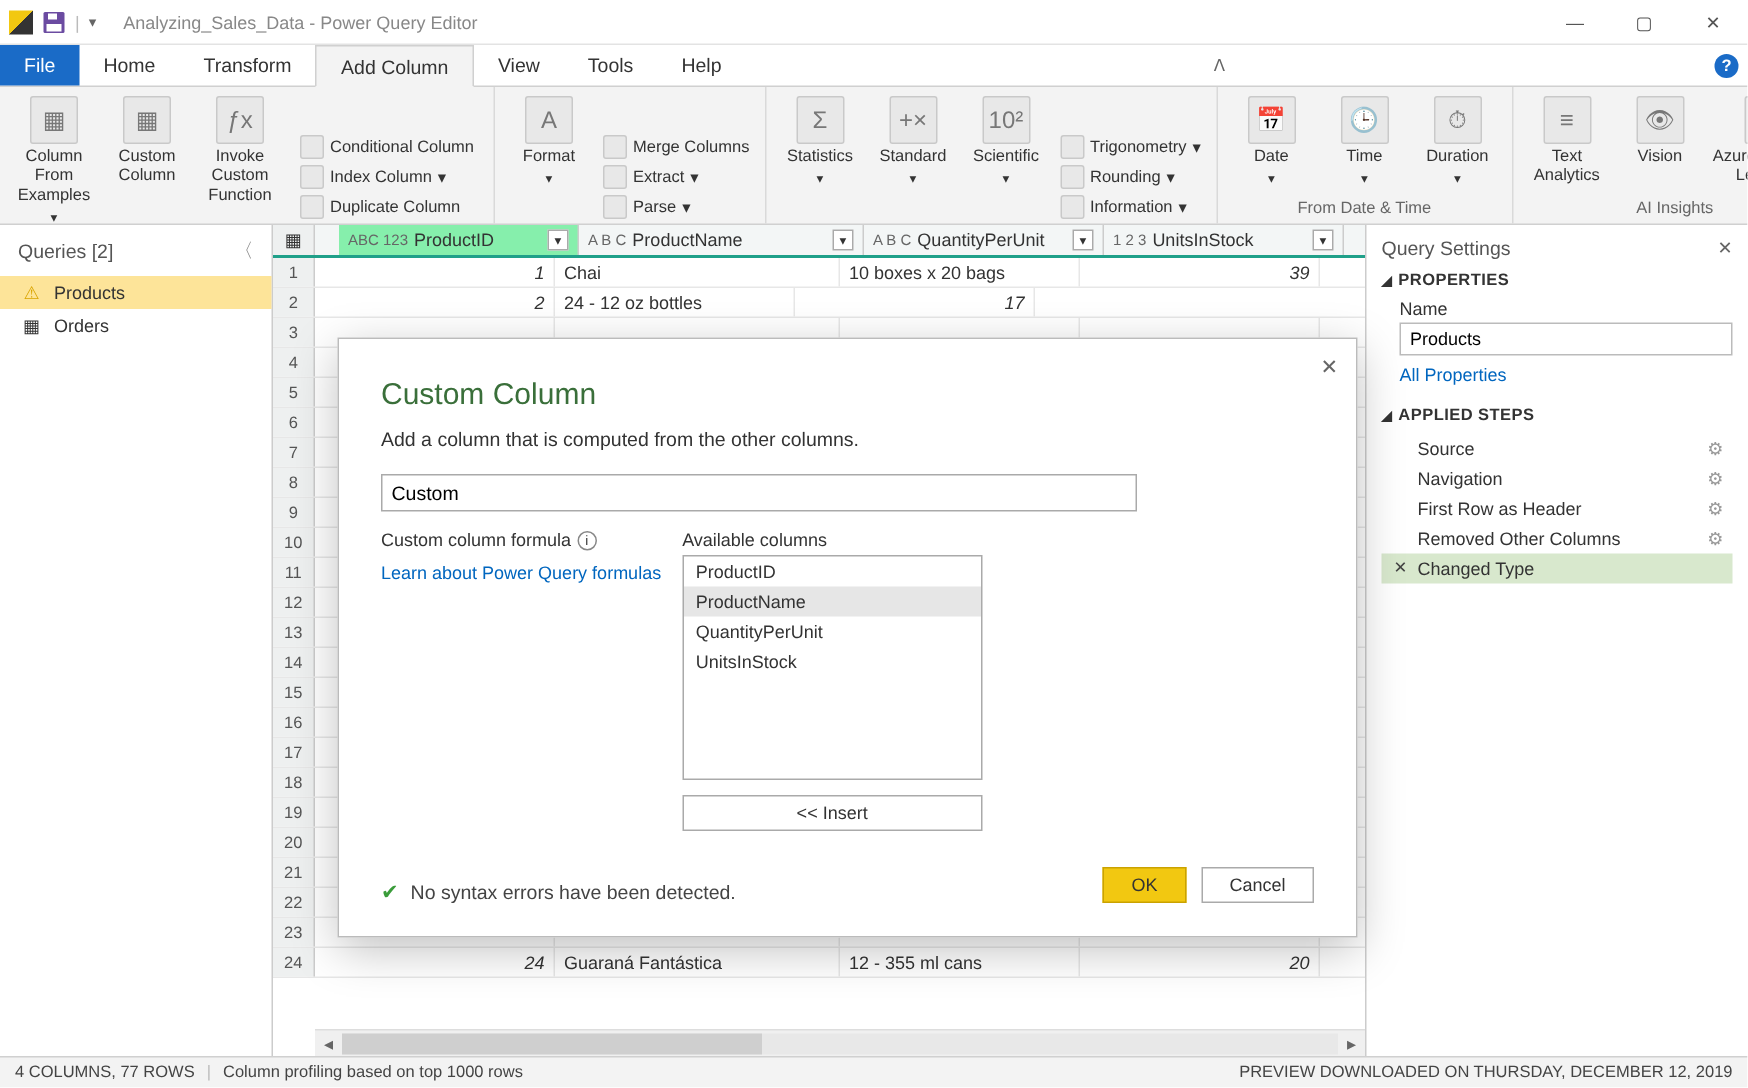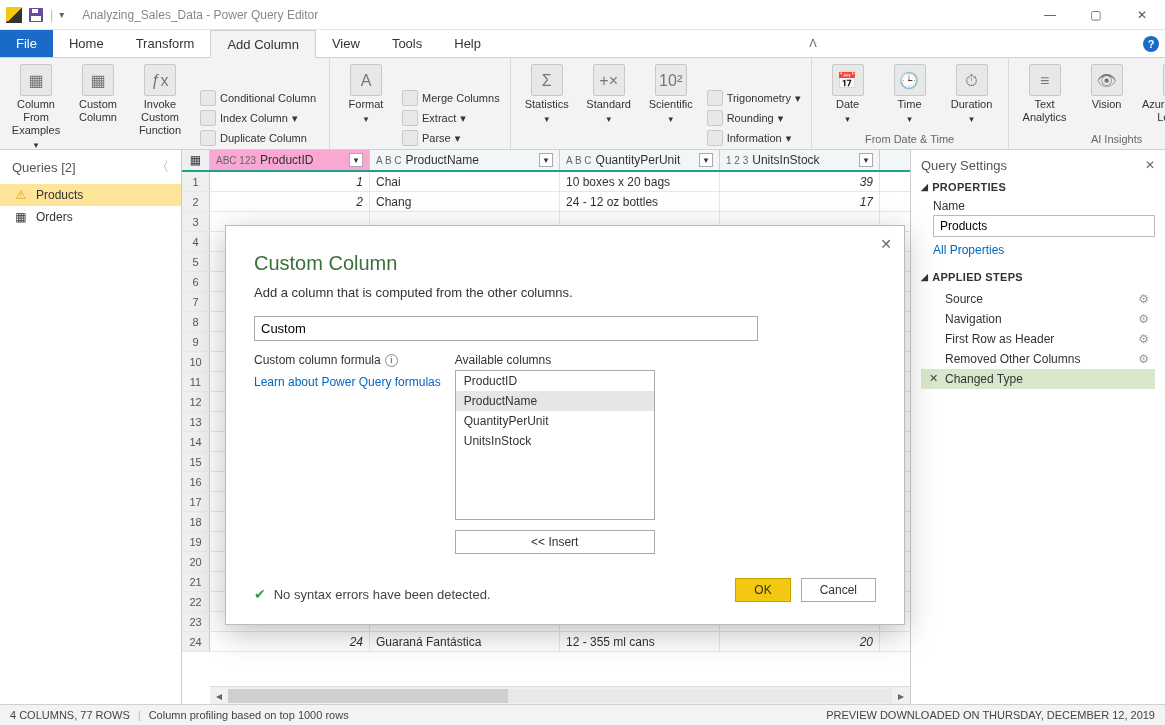--- a/index.html
+++ b/index.html
@@ -38,21 +38,21 @@
 .queries { width:182px; border-right:1px solid #ccc; background:#fff; display:flex; flex-direction:column; }
 .panel-hdr { padding:8px 12px; color:#555; display:flex; align-items:center; font-size:13px; }
 .qitem { padding:4px 14px; display:flex; align-items:center; gap:8px; font-size:12px; cursor:pointer; }
 .qitem.sel { background:#fde499; }
 .qitem .qicon { width:14px; height:14px; display:flex; align-items:center; justify-content:center; }
 
 .grid { flex:1; position:relative; overflow:hidden; background:#fff; }
 .gridhdr { height:22px; display:flex; background:#f3f6f6; border-bottom:2px solid #1fa089; }
 .rowhdr-cell { width:28px; border-right:1px solid #ccc; background:#eef0f0; display:flex; align-items:center; justify-content:center; }
 .colhdr { border-right:1px solid #ccc; display:flex; align-items:center; padding:0 6px; gap:4px; font-size:12px; position:relative; }
-.colhdr.sel { background:#f9a8d4; }
+.colhdr.sel { background:#86efac;margin-left:16px; }
 .colhdr .typ { font-size:10px; color:#666; }
 .colhdr .dd { margin-left:auto; width:14px; height:14px; border:1px solid #aaa; background:#fff; display:flex; align-items:center; justify-content:center; font-size:9px; }
 .gridrow { height:20px; display:flex; border-bottom:1px solid #e7e7e7; }
 .gridrow .rh { width:28px; border-right:1px solid #ccc; background:#eef0f0; display:flex; align-items:center; justify-content:center; font-size:11px; color:#555;}
 .cell { border-right:1px solid #e7e7e7; padding:0 6px; display:flex; align-items:center; font-size:12px; overflow:hidden; white-space:nowrap; }
 .c1{width:160px}.c2{width:190px}.c3{width:160px}.c4{width:160px}
 .cell.num { justify-content:flex-end; font-style:italic; }
 .hscroll { position:absolute; left:28px; right:0; bottom:0; height:18px; background:#f0f0f0; border-top:1px solid #ddd; display:flex; align-items:center; }
 .hscroll .arr { width:18px; text-align:center; color:#666; }
 .hscroll .track { flex:1; height:14px; background:#e8e8e8; position:relative; }
@@ -294,21 +294,20 @@
         <div class="gridrow">
           <div class="rh">1</div>
     <div class="cell c1 num">1</div>
     <div class="cell c2">Chai</div>
     <div class="cell c3">10 boxes x 20 bags</div>
     <div class="cell c4 num">39</div>
         </div>
         <div class="gridrow">
           <div class="rh">2</div>
     <div class="cell c1 num">2</div>
-    <div class="cell c2">Chang</div>
     <div class="cell c3">24 - 12 oz bottles</div>
     <div class="cell c4 num">17</div>
         </div>
         <div class="gridrow">
           <div class="rh">3</div>
     <div class="cell c1 num"></div>
     <div class="cell c2"></div>
     <div class="cell c3"></div>
     <div class="cell c4 num"></div>
         </div>

